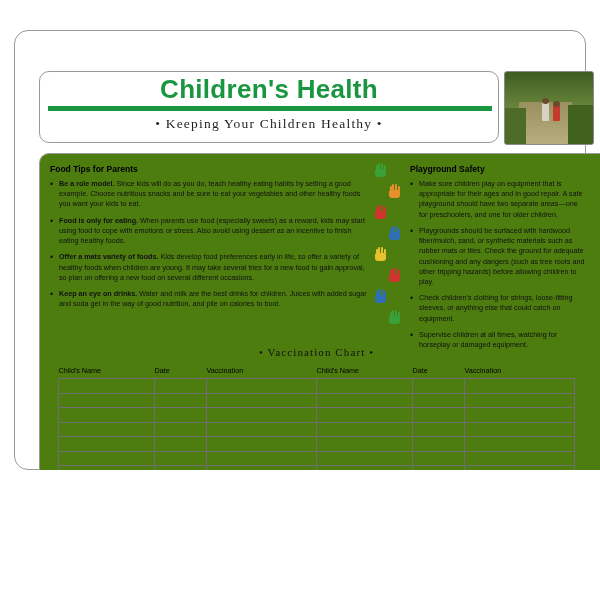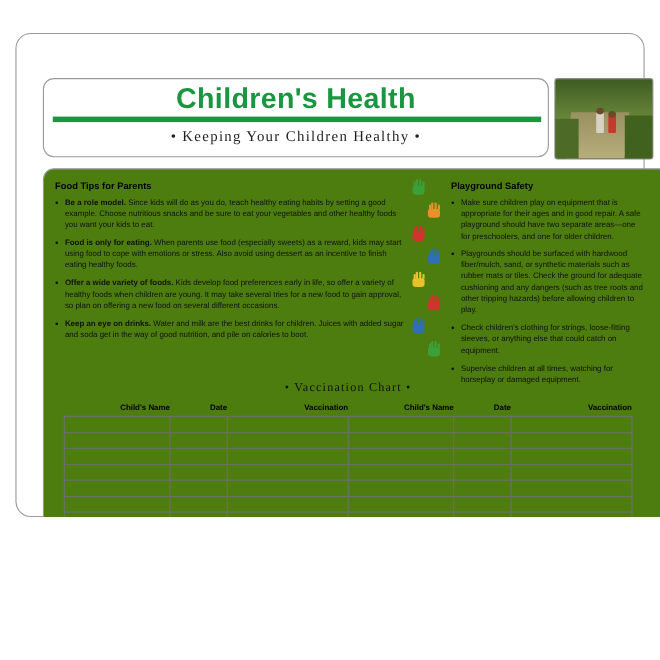--- a/index.html
+++ b/index.html
@@ -182,24 +182,24 @@
     top: 210px;
     width: 516px;
   }
   table.vax {
     border-collapse: collapse;
     width: 516px;
     table-layout: fixed;
   }
   table.vax th {
     font-size: 7.2px;
-    font-weight: bold;
+    font-weight: normal;
     padding: 2px 0 3px 0;
     border: none;
-    text-align: right;
+    text-align: left;
     color: #000;
   }
   table.vax td {
     height: 11.5px;
     border: 1px solid #6f6f6f;
   }
   .blank-bottom {
     position: absolute;
     left: 0;
     top: 470px;
@@ -233,21 +233,21 @@
       <div class="fig2b"></div>
     </div>
 
     <div class="panel">
 
       <div class="col-left">
         <div class="col-head">Food Tips for Parents</div>
         <ul class="bullets" id="left-list">
             <li><b>Be a role model.</b><span> Since kids will do as you do, teach healthy eating habits by setting a good example. Choose nutritious snacks and be sure to eat your vegetables and other healthy foods you want your kids to eat.</span></li>
             <li><b>Food is only for eating.</b><span> When parents use food (especially sweets) as a reward, kids may start using food to cope with emotions or stress. Also avoid using dessert as an incentive to finish eating healthy foods.</span></li>
-            <li><b>Offer a wide variety of foods.</b><span> Kids develop food preferences early in life, so offer a variety of healthy foods when children are young. It may take several tries for a new food to gain approval, so plan on offering a new food on several different occasions.</span></li>
+            <li><b>Offer a mats variety of foods.</b><span> Kids develop food preferences early in life, so offer a variety of healthy foods when children are young. It may take several tries for a new food to gain approval, so plan on offering a new food on several different occasions.</span></li>
             <li><b>Keep an eye on drinks.</b><span> Water and milk are the best drinks for children. Juices with added sugar and soda get in the way of good nutrition, and pile on calories to boot.</span></li>
           </ul>
       </div>
 
       <div class="hands" id="hands">
           <div class="hand" style="left: 0px; top: 0px;">
             <div class="palm" style="background: rgb(58, 160, 58);"></div>
             <div class="f" style="background: rgb(58, 160, 58); left: 1.5px; height: 5px;"></div>
             <div class="f" style="background: rgb(58, 160, 58); left: 4.2px; height: 7px;"></div>
             <div class="f" style="background: rgb(58, 160, 58); left: 6.9px; height: 7px;"></div>

